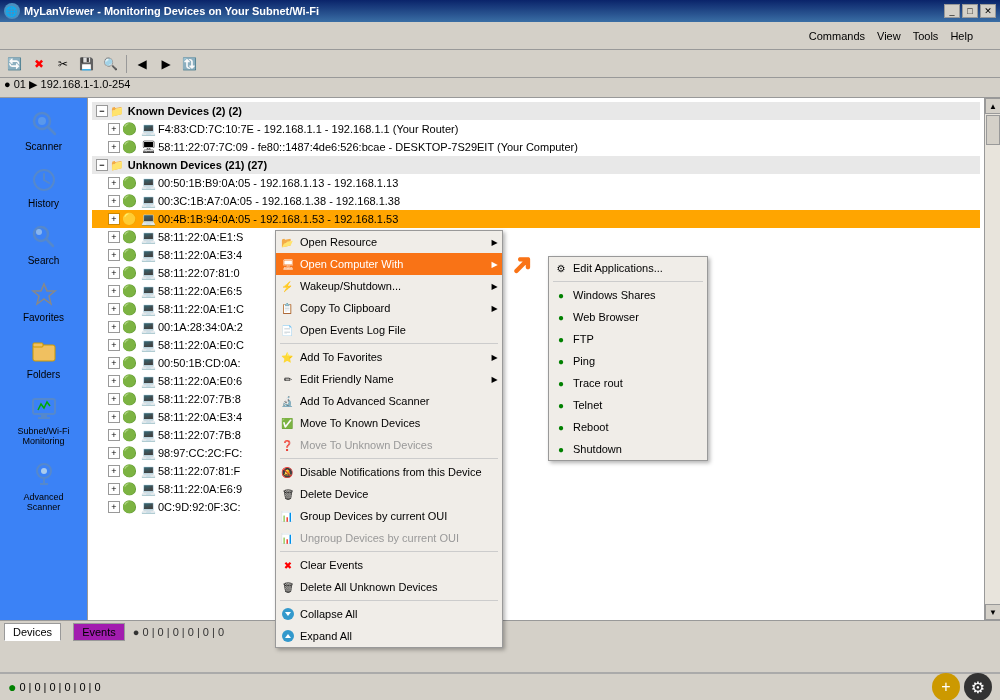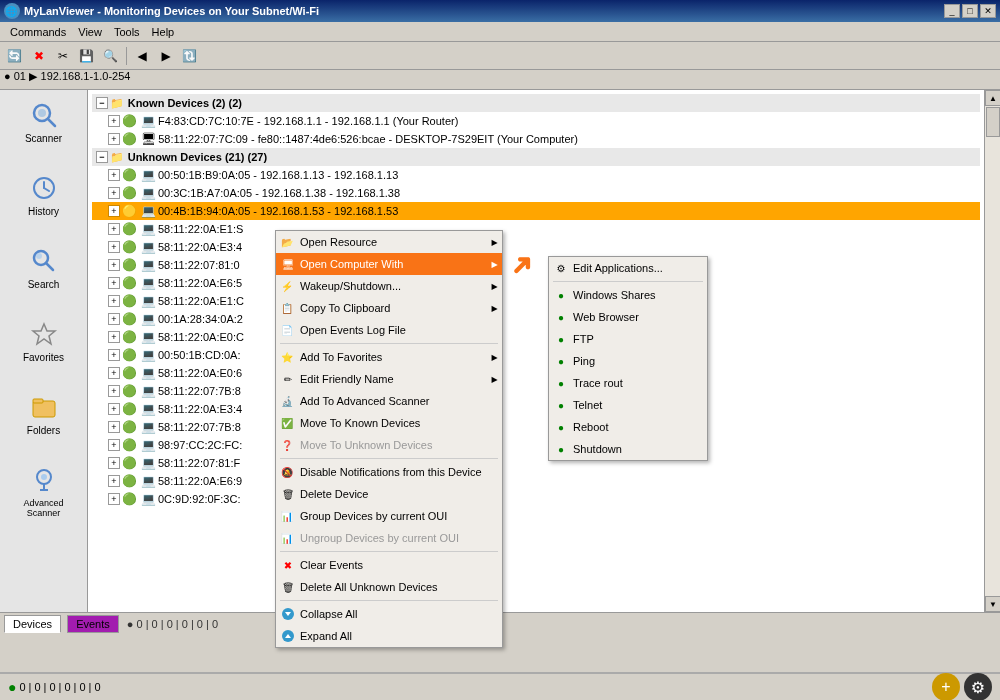--- a/index.html
+++ b/index.html
@@ -56,25 +56,26 @@
       align-items: center;
       justify-content: center;
       font-size: 9px;
       cursor: pointer;
       color: #000;
     }
 
     
     .menu-bar {
       background: #d4d0c8;
-      height: 20px;
-      display: flex;
-      align-items: center;
-      padding: 0 4px;
+      height: 28px;
+      display: flex;
+      align-items: center;
+      padding: 0 21px;
       border-bottom: 1px solid #999;
+      justify-content: flex-end;
     }
     .menu-item {
       padding: 2px 6px;
       cursor: pointer;
       font-size: 11px;
     }
 
     
     .toolbar {
       background: #d4d0c8;
@@ -110,27 +111,27 @@
 
     
     .main-layout {
       display: flex;
       height: calc(700px - 22px - 20px - 28px - 20px - 28px - 22px);
     }
 
     
     .sidebar {
       width: 88px;
-      background: #e5e5e5;
+      background: #3b82f6;
       border-right: 1px solid #999;
       display: flex;
       flex-direction: column;
       align-items: center;
       padding-top: 4px;
-      gap: 18px;
+      gap: 2px;
     }
     .sidebar-item {
       width: 80px;
       display: flex;
       flex-direction: column;
       align-items: center;
       padding: 4px 2px;
       cursor: pointer;
       border: 1px solid transparent;
     }
@@ -228,21 +229,21 @@
       background: #d4d0c8;
       border-top: 1px solid #999;
       display: flex;
       align-items: center;
       padding: 0 4px;
       gap: 8px;
       font-size: 11px;
     }
     .status-tabs {
       display: flex;
-      gap: 6px;
+      gap: 12px;
     }
     .status-tab {
       padding: 2px 8px;
       background: #a21caf;
       border: 1px solid #999;
       cursor: pointer;
       font-size: 11px;
     }
     .status-tab.active { background: white; border-bottom: 1px solid white; }
     .status-counts {
@@ -415,20 +416,31 @@
       <span class="sidebar-label">Favorites</span>
     </div>
     <div class="sidebar-item">
       <div class="sidebar-icon">
         <svg width="28" height="28" viewBox="0 0 28 28">
           <rect x="3" y="8" width="22" height="16" rx="2" fill="#f0c060" stroke="#cc9900" stroke-width="1"></rect>
           <rect x="3" y="6" width="10" height="4" rx="1" fill="#f0c060" stroke="#cc9900" stroke-width="1"></rect>
         </svg>
       </div>
       <span class="sidebar-label">Folders</span>
+    </div>
+    <div class="sidebar-item">
+      <div class="sidebar-icon">
+        <svg width="28" height="28" viewBox="0 0 28 28">
+          <rect x="3" y="5" width="22" height="15" rx="2" fill="none" stroke="#5588cc" stroke-width="2"></rect>
+          <rect x="11" y="20" width="6" height="4" fill="#5588cc"></rect>
+          <line x1="8" y1="24" x2="20" y2="24" stroke="#5588cc" stroke-width="2"></line>
+          <path d="M8 16 L11 10 L14 14 L17 8 L20 12" fill="none" stroke="#00aa00" stroke-width="1.5"></path>
+        </svg>
+      </div>
+      <span class="sidebar-label" style="font-size:9px;text-align:center">Subnet/Wi-Fi<br>Monitoring</span>
     </div>
     <div class="sidebar-item">
       <div class="sidebar-icon">
         <svg width="28" height="28" viewBox="0 0 28 28">
           <circle cx="14" cy="11" r="7" fill="none" stroke="#5588cc" stroke-width="2"></circle>
           <line x1="14" y1="18" x2="14" y2="24" stroke="#5588cc" stroke-width="2"></line>
           <line x1="10" y1="24" x2="18" y2="24" stroke="#5588cc" stroke-width="2"></line>
           <circle cx="14" cy="11" r="3" fill="#aaccee"></circle>
         </svg>
       </div>

